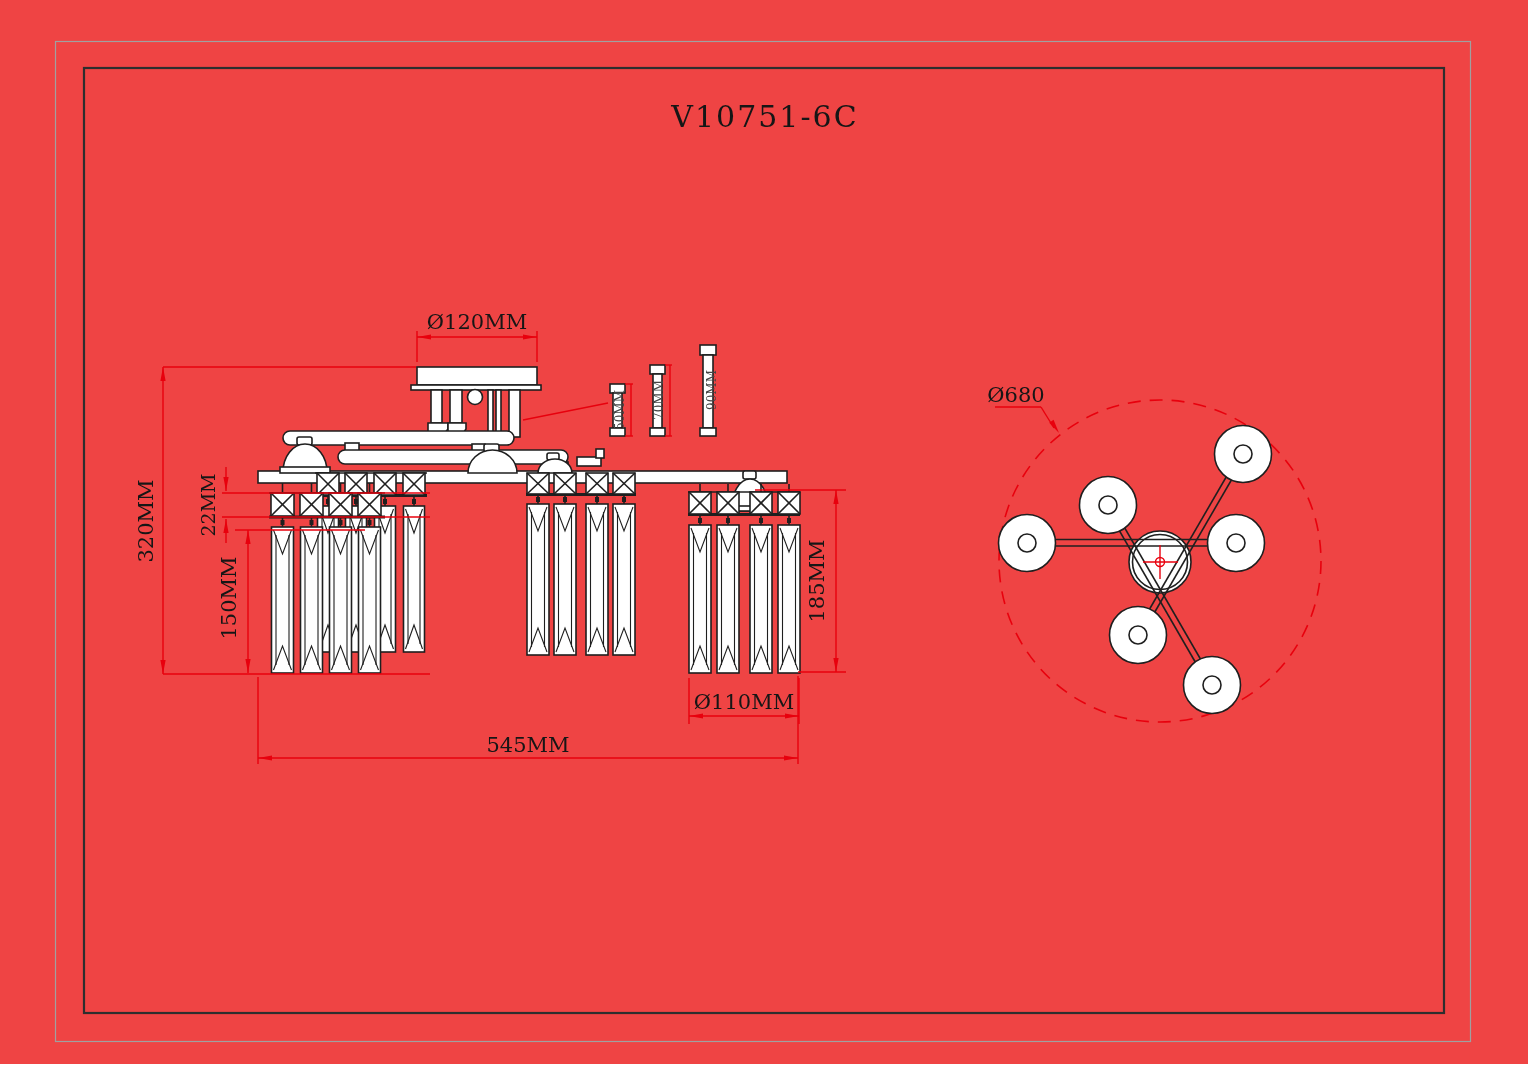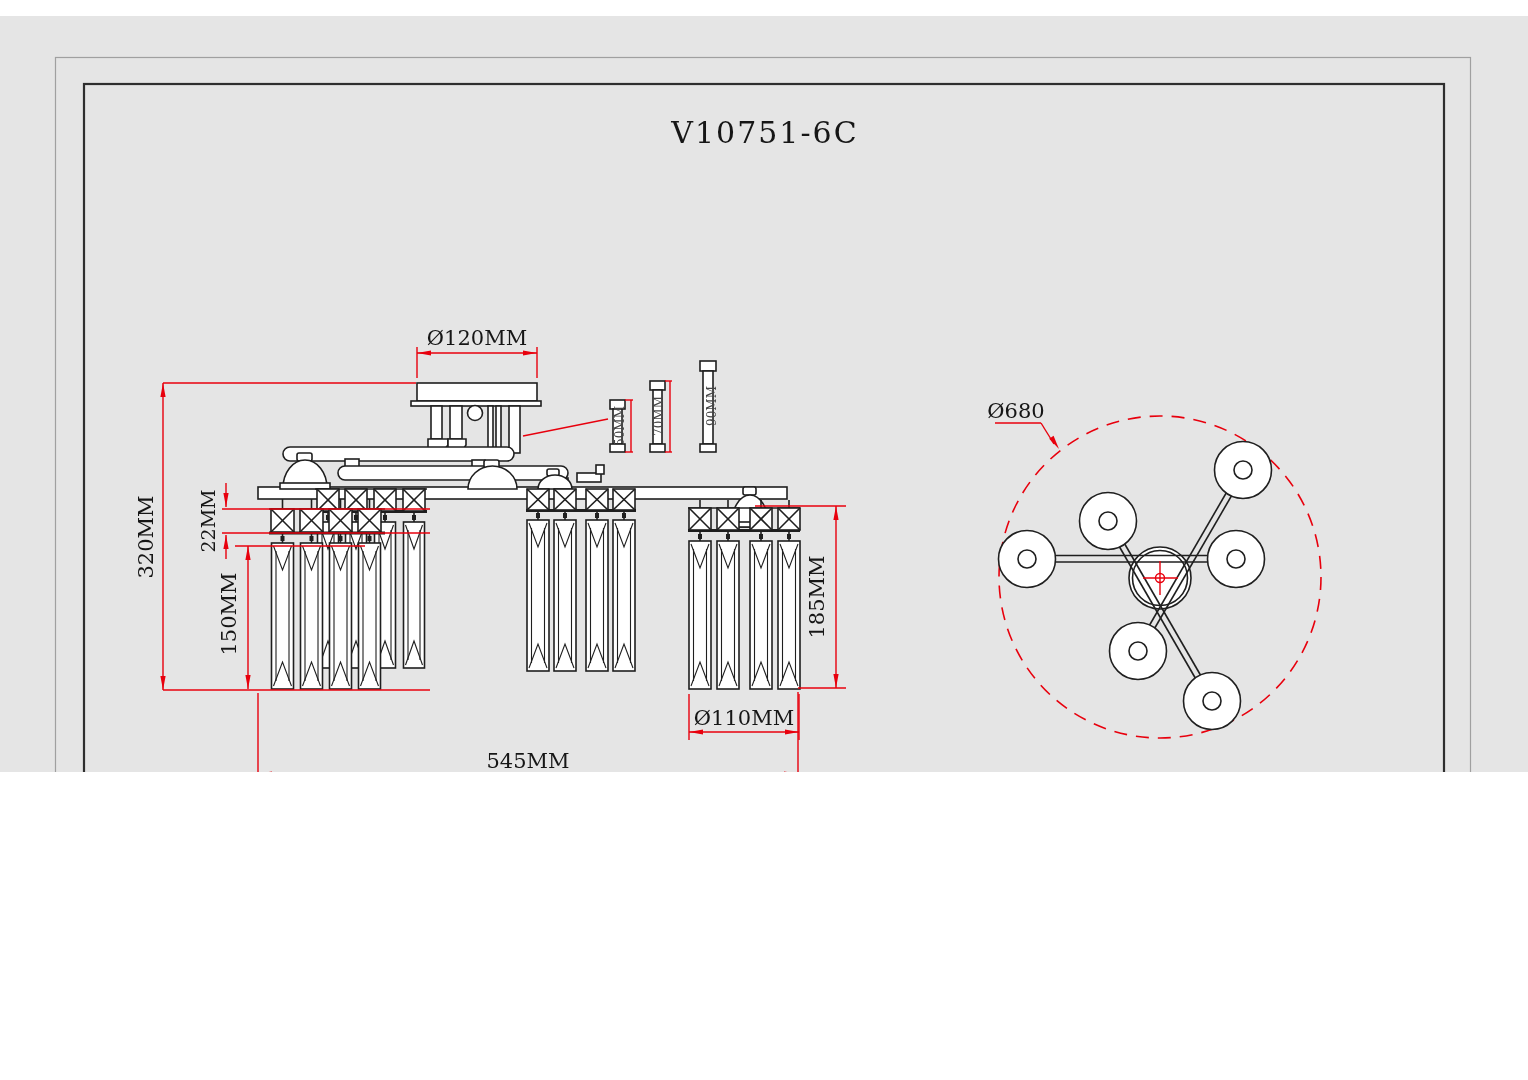--- a/index.html
+++ b/index.html
@@ -1,17 +1,17 @@
 <!DOCTYPE html>
 <html style="--line: #1f1f1f; --red: #e8000d;"><head>
 <meta charset="utf-8">
 <style>
   html,body{margin:0;padding:0;background:#fff;}
-  .page{position:relative;width:1528px;height:756px;background:#e5e5e5;overflow:hidden;
-        font-family:"DejaVu Serif","Liberation Serif",serif;margin-top:16px;}
+  .page{position:relative;width:1528px;height:1064px;background:#ef4444;overflow:hidden;
+        font-family:"DejaVu Serif","Liberation Serif",serif;}
   svg text{font-family:"DejaVu Serif","Liberation Serif",serif;fill:#161616;}
   .k  {stroke:var(--line,#1f1f1f);fill:none;stroke-width:1.6;}
   .kf {stroke:var(--line,#1f1f1f);fill:#ffffff;stroke-width:1.6;}
   .kt {stroke:var(--line,#1f1f1f);fill:none;stroke-width:3;}
   .thin{stroke:var(--line,#1f1f1f);fill:none;stroke-width:1.1;}
   .r  {stroke:var(--red,#e8000d);fill:none;stroke-width:1.4;}
   .rf {fill:var(--red,#e8000d);stroke:none;}
   .dashC{stroke:var(--red,#e8000d);fill:none;stroke-width:1.6;stroke-dasharray:13 9;}
   .title{font-size:30px;text-anchor:middle;letter-spacing:2px;}
   .dim{font-size:21px;text-anchor:middle;}

